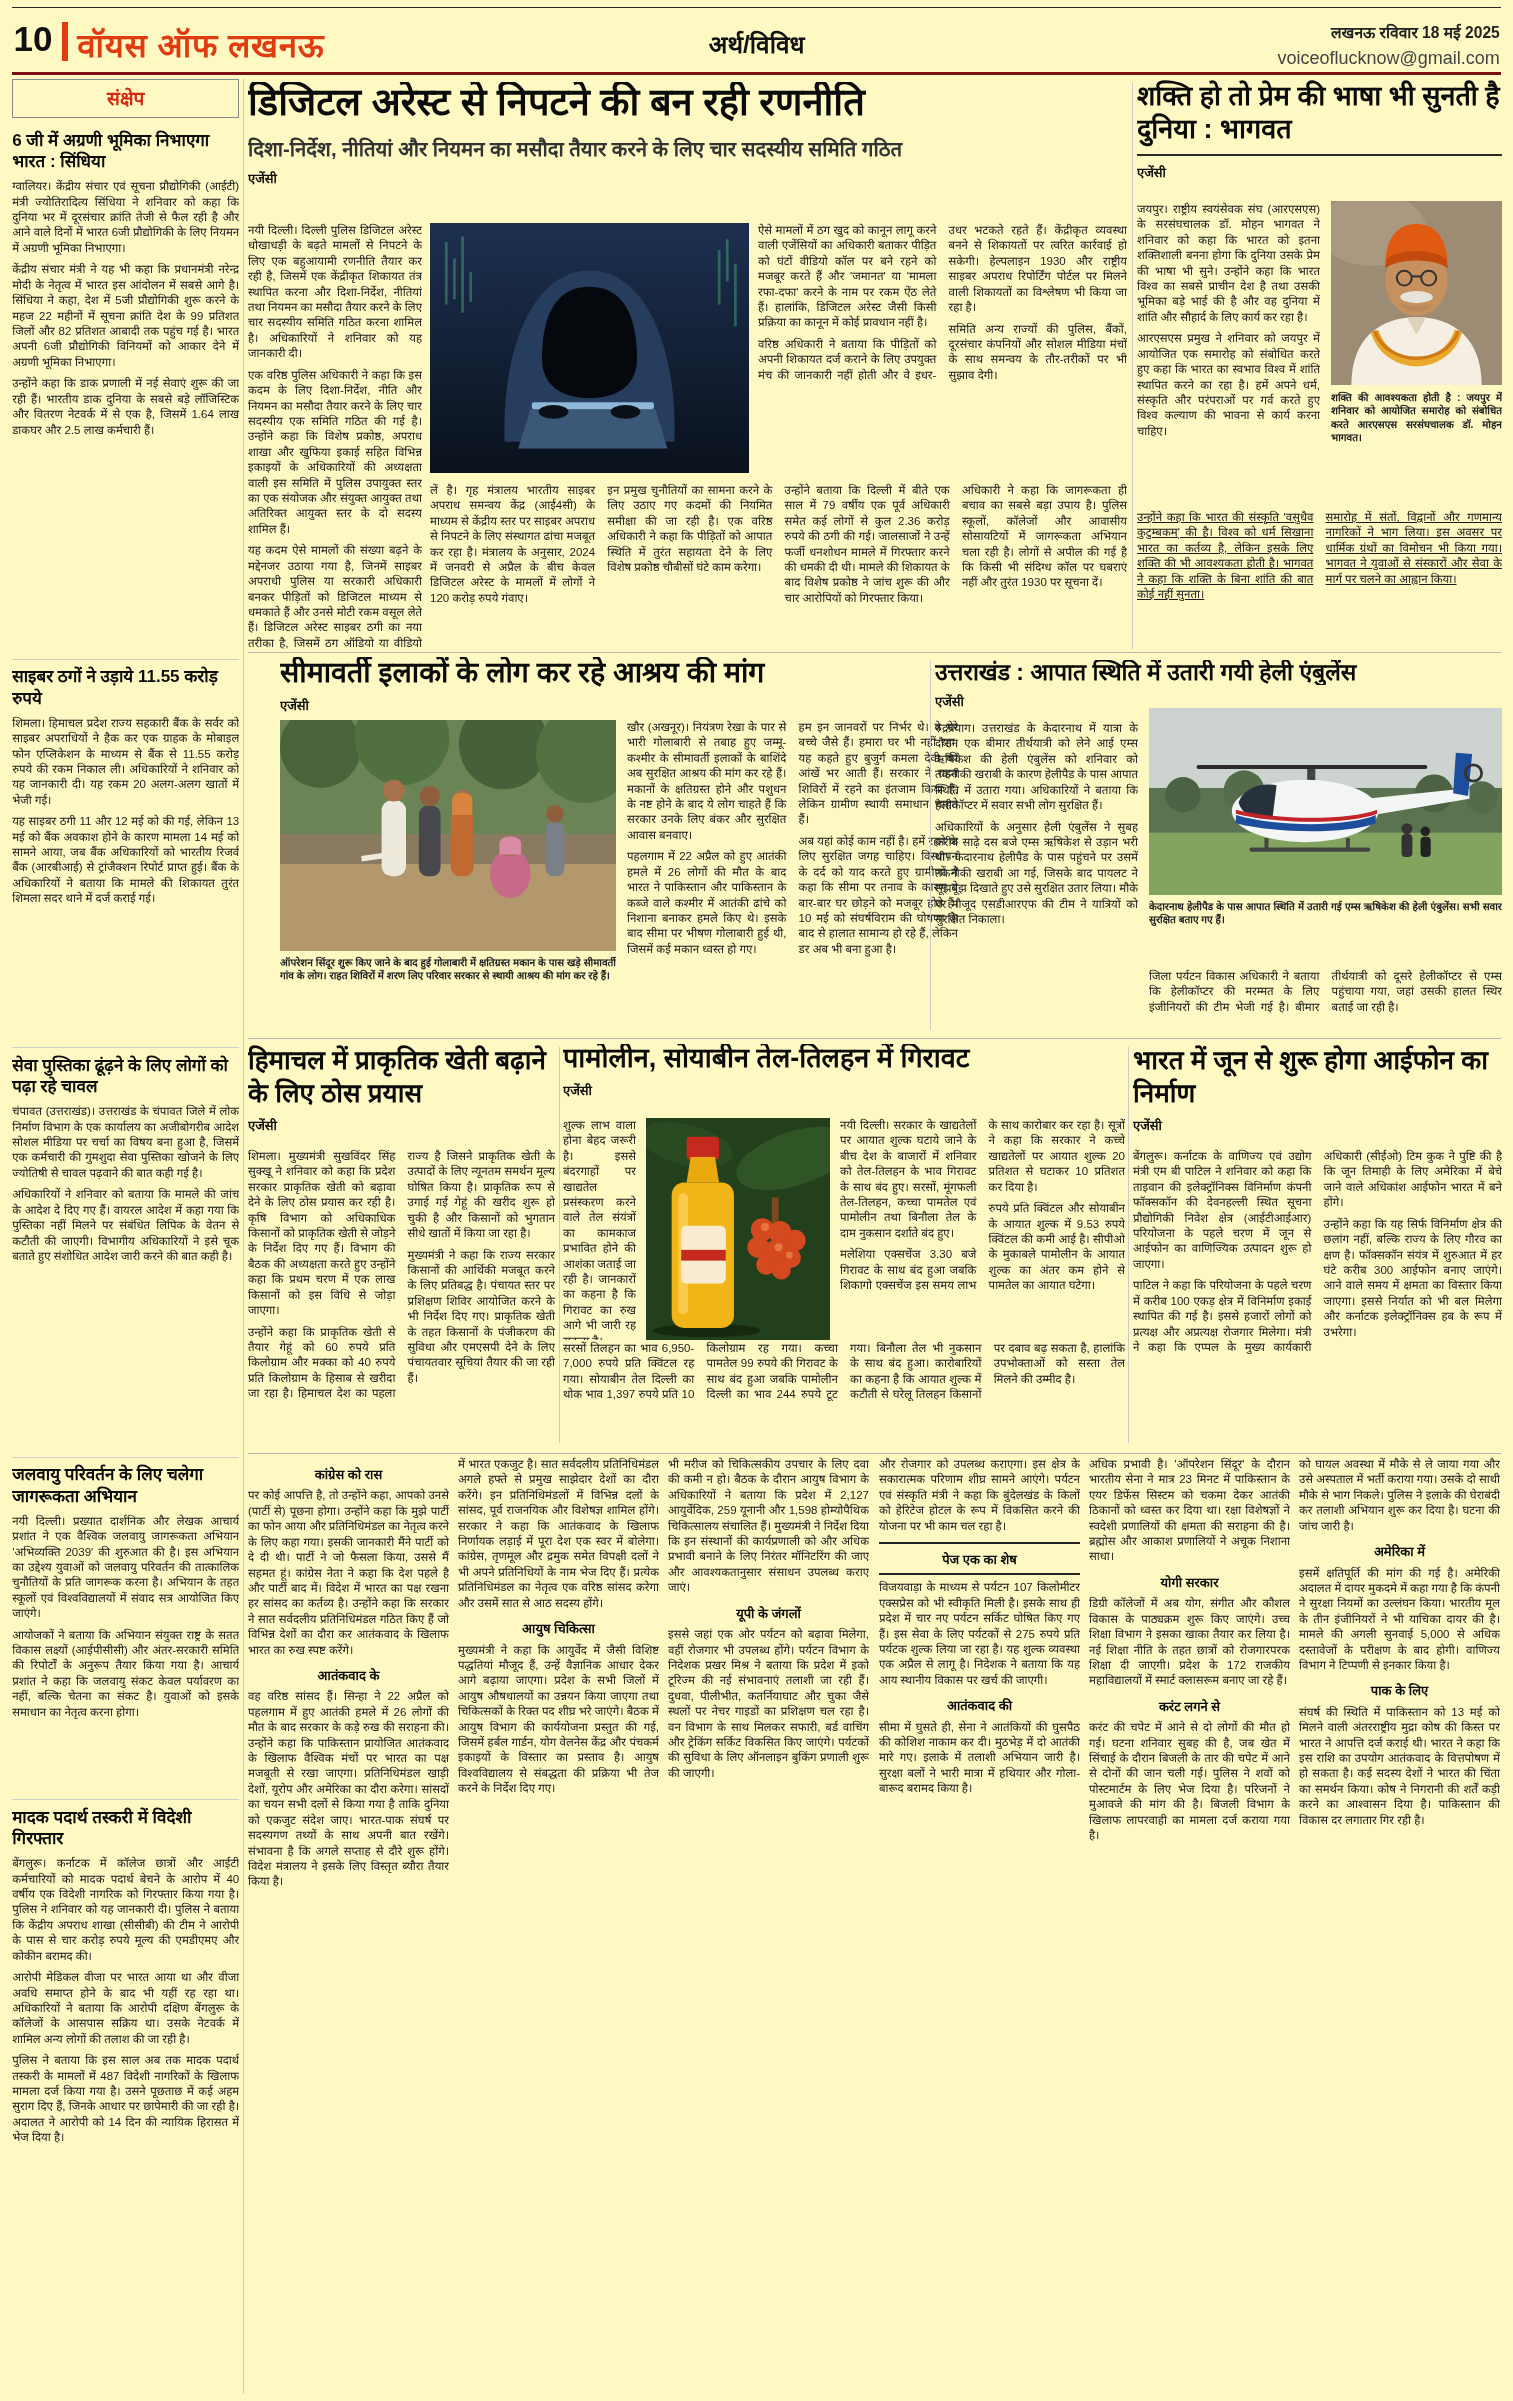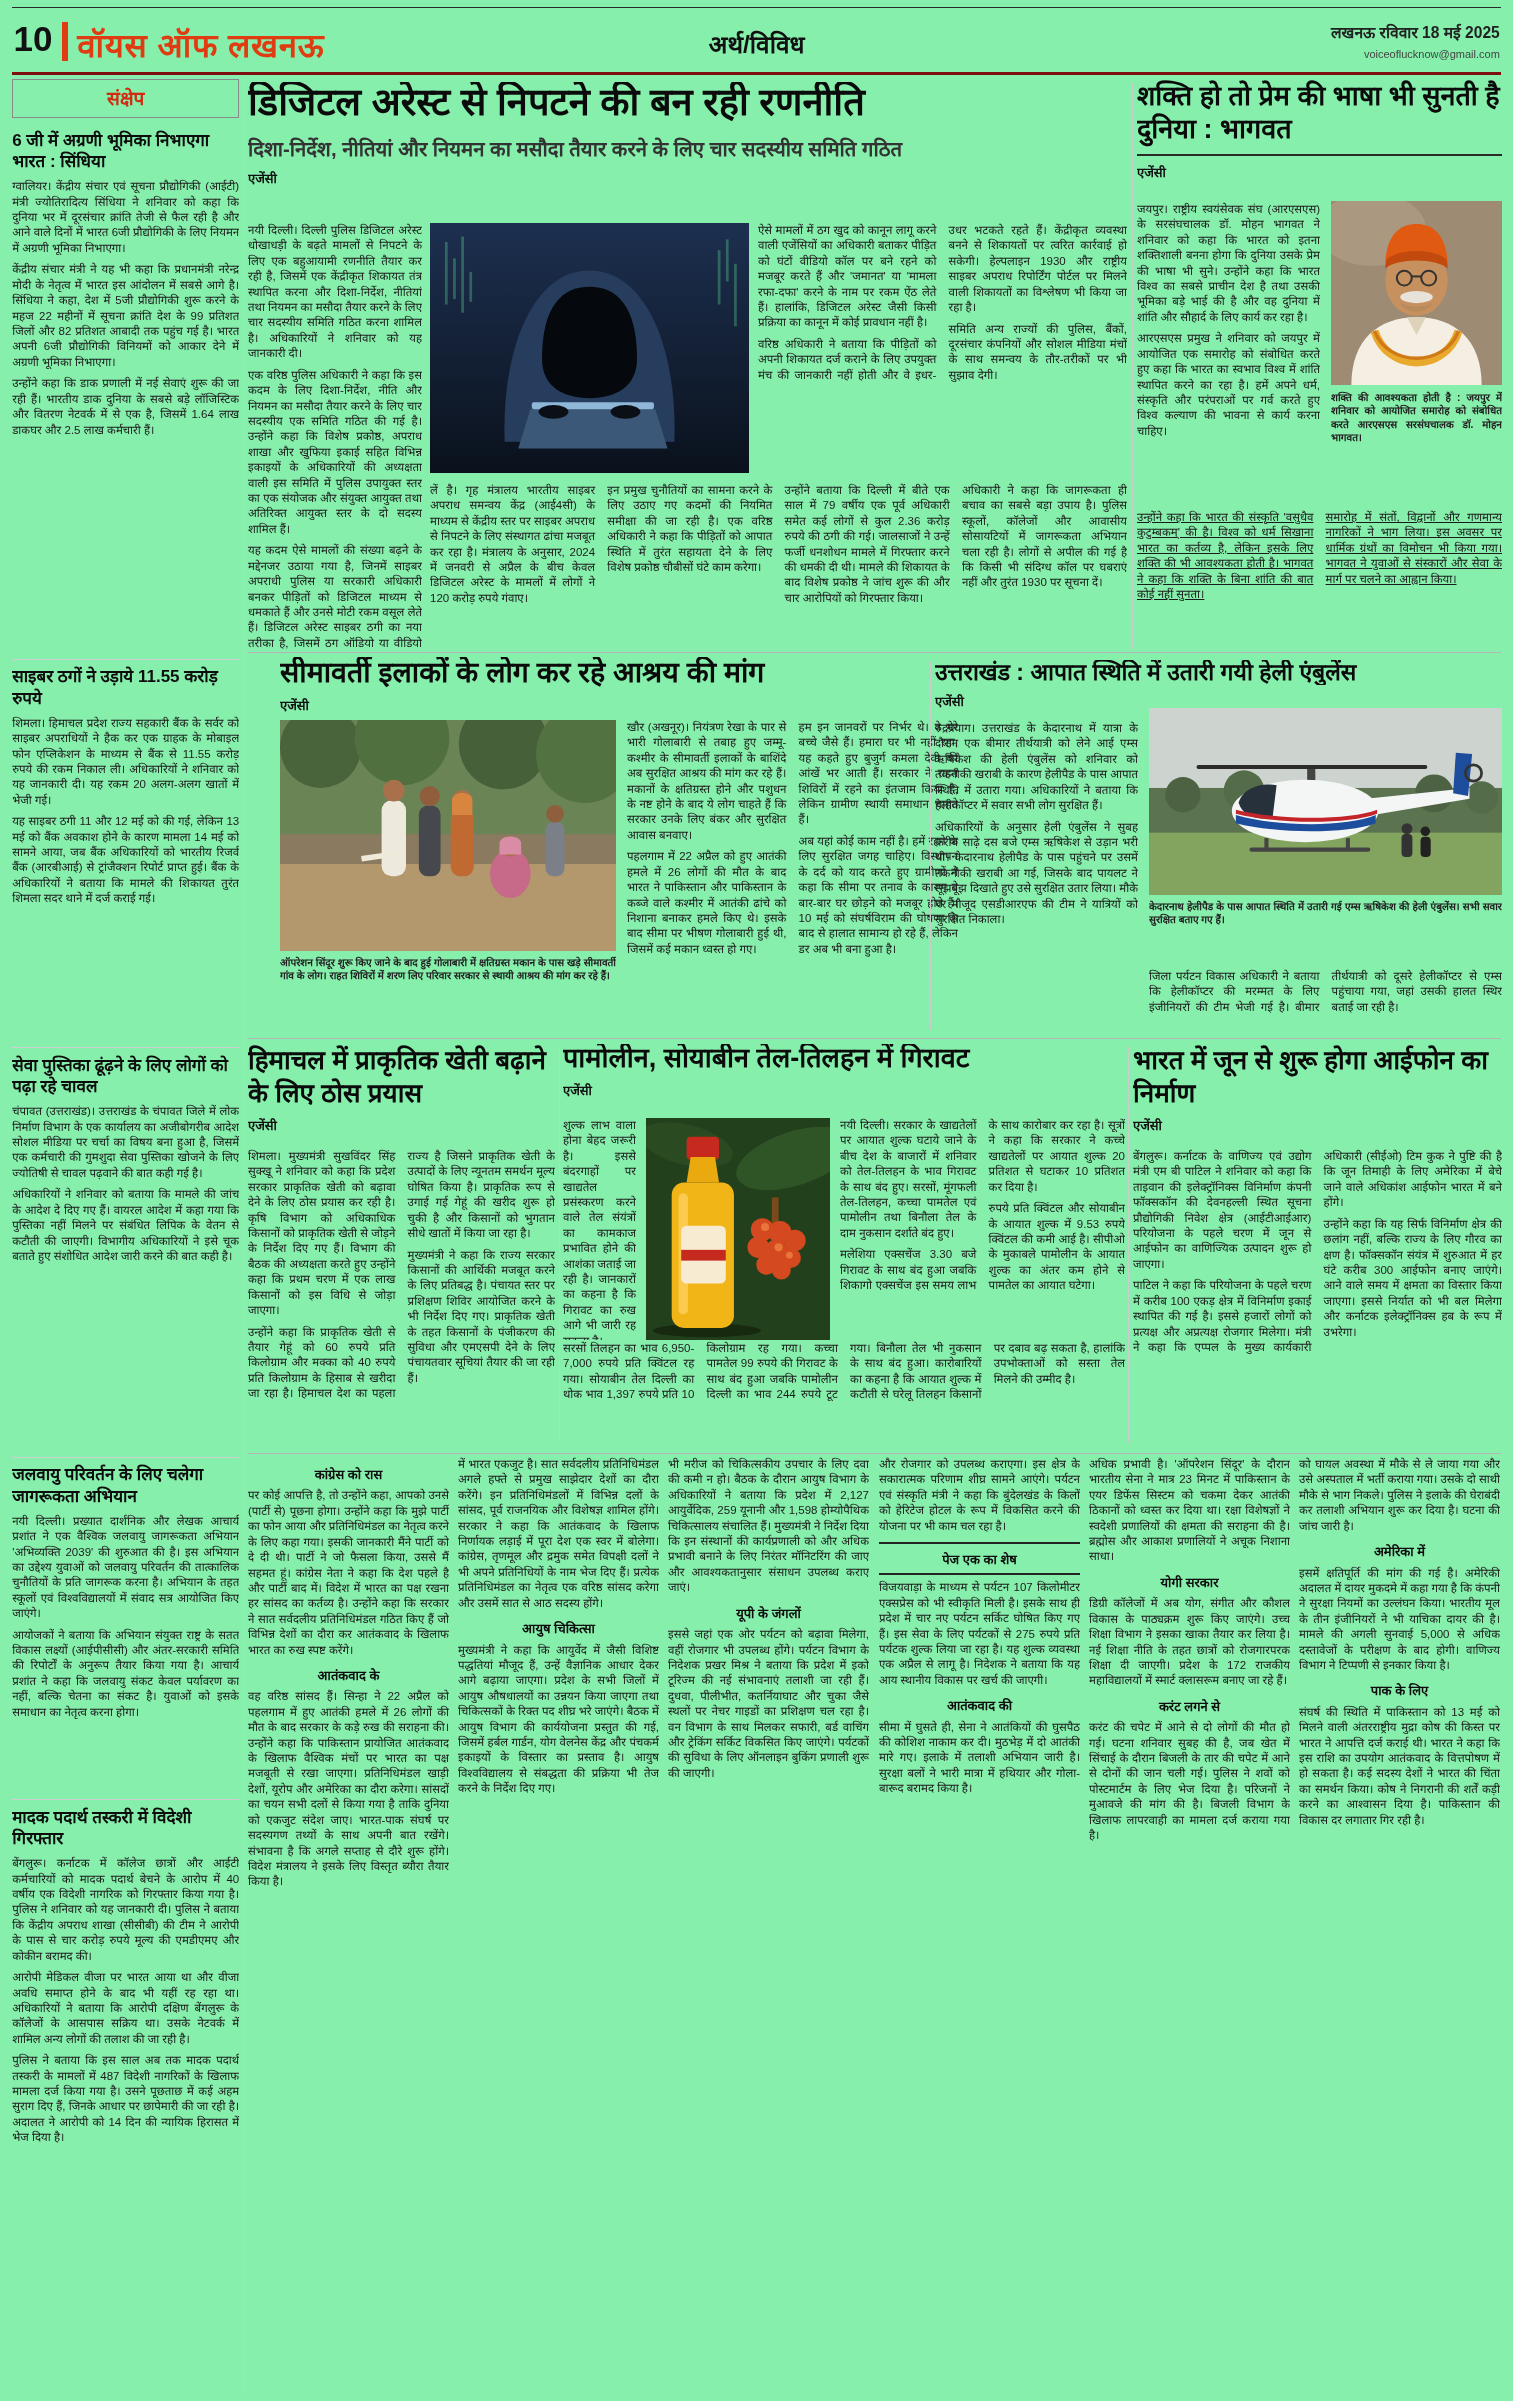--- a/index.html
+++ b/index.html
@@ -1,27 +1,27 @@
 <!DOCTYPE html>
 <html lang="hi" style="font-size:11px"><head>
 <meta charset="utf-8">
 <style>
   html,body{margin:0;padding:0;background:#e8e8e4;}
-  .page{position:relative;width:1514px;height:2401px;background:#86efac;overflow:hidden;
+  .page{position:relative;width:1514px;height:2401px;background:#fef9c3;overflow:hidden;
         font-family:"Liberation Sans","DejaVu Sans",sans-serif;color:#1b1b1b;}
   
   .top-rule{position:absolute;left:12.2px;top:6.8px;width:1489px;height:1.4px;background:#2a2a2a;}
   .hdr{position:absolute;left:12.2px;top:9.5px;width:1489px;height:60px;}
   .pageno{position:absolute;left:1.4px;top:9.5px;font-size:35px;font-weight:800;color:#111;}
   .hdr-bar{position:absolute;left:50px;top:12.2px;width:5.4px;height:39px;background:#e03c12;}
   .masthead{position:absolute;left:65px;top:12.2px;font-size:33px;font-weight:800;color:#e03c12;letter-spacing:0.7px;}
   .hdr-section{position:absolute;left:0;right:0;top:17.6px;text-align:center;font-size:24.4px;font-weight:800;color:#111;}
   .hdr-right{position:absolute;right:1.4px;top:11px;text-align:right;}
   .hdr-date{font-size:15.6px;font-weight:700;color:#222;}
-  .hdr-mail{font-size:11px;color:#444;margin-top:5.4px;}
+  .hdr-mail{font-size:18px;color:#444;margin-top:5.4px;}
   .hdr-rule{position:absolute;left:12.2px;top:72px;width:1489px;height:3.4px;background:#7d0f0f;}
   
   .hrule{position:absolute;left:248px;width:1253px;height:0.7px;background:#b5b5b5;}
   .vrule{position:absolute;width:0.7px;background:#cccccc;}
   
   .briefs{position:absolute;left:12.2px;top:79px;width:227px;height:2315px;overflow:hidden;}
   .briefs-label{border:0.7px solid #8a8a8a;color:#d22b12;font-size:19px;font-weight:800;
                 text-align:center;padding:5.4px 0;margin-bottom:5.4px;}
   .brief{border-bottom:0.7px solid #cfcfcf;padding:5.4px 0 8.1px;overflow:hidden;}
   .brief h3{margin:1.4px 0 6.8px;font-size:17px;line-height:1.25;font-weight:800;color:#0d0d0d;}

